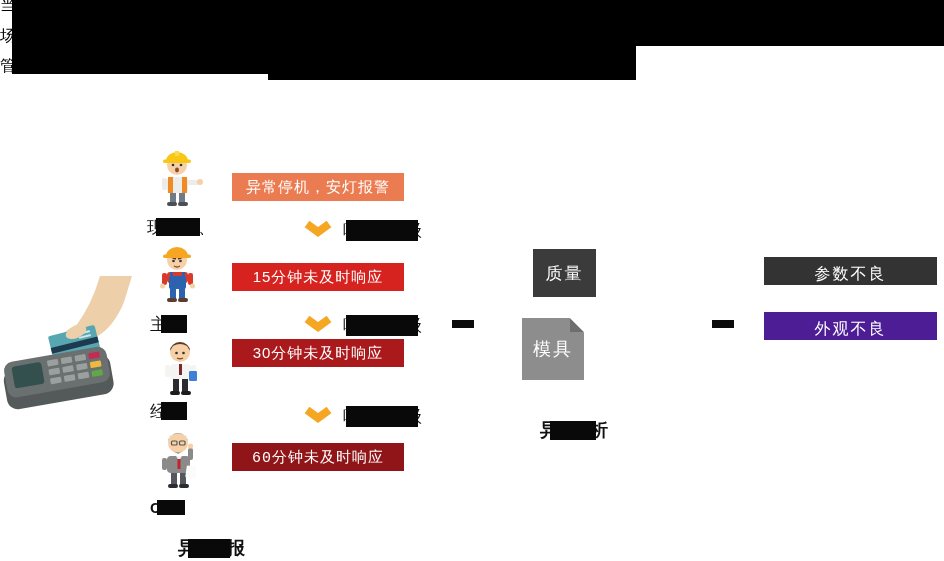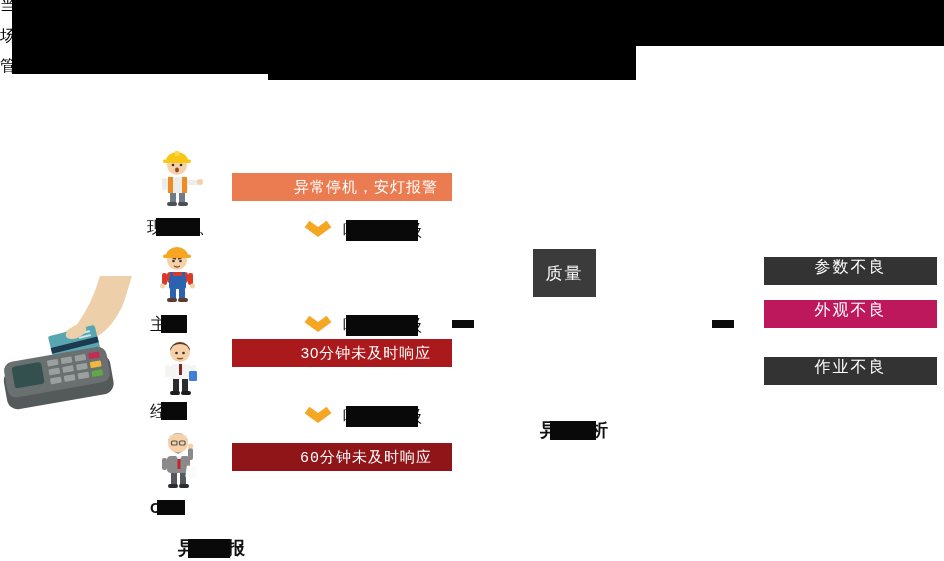--- a/index.html
+++ b/index.html
@@ -3,39 +3,39 @@
 <meta charset="utf-8">
 <style>
   html,body{margin:0;padding:0;background:#fff;}
   #canvas{position:relative;width:944px;height:561px;background:#ffffff;overflow:hidden;
           font-family:"Liberation Sans","DejaVu Sans",sans-serif;color:#111;}
   
   .hchar{position:absolute;left:0;font-size:16px;color:#000;z-index:1;line-height:1;}
   .hbar{position:absolute;background:#000;z-index:2;}
   
   .stepbox{position:absolute;left:232px;width:172px;height:28px;display:flex;align-items:center;
-           justify-content:center;color:#fff;font-size:15px;letter-spacing:1px;padding-left:48px;}
+           justify-content:center;color:#fff;font-size:15px;letter-spacing:1px;}
   
   .chev{position:absolute;left:304px;width:28px;height:16px;}
   .rgroup{position:absolute;display:flex;align-items:center;height:22px;}
   .frag{font-size:17px;color:#111;position:relative;z-index:1;line-height:1;}
   .rbar{display:inline-block;height:18px;background:#090909;position:relative;z-index:2;}
   .caption{position:absolute;font-weight:bold;display:flex;align-items:center;height:22px;}
   .caption .frag{font-size:18px;font-weight:bold;}
   .caption .rbar{height:19px;}
   
   .rlabel{position:absolute;display:flex;align-items:center;height:20px;}
   
   .tile{position:absolute;display:flex;align-items:center;justify-content:center;color:#fdfdfd;
         letter-spacing:2px;}
   .fold{position:absolute;top:0;right:0;width:14px;height:14px;
         clip-path:polygon(0 0,100% 100%,0 100%);background:#6e6e6e;}
   .dash{position:absolute;width:22px;height:8px;background:#0b0b0b;}
   
-  .defect{position:absolute;left:764px;width:173px;height:28px;display:flex;align-items:flex-start;
+  .defect{position:absolute;left:764px;width:173px;height:28px;display:flex;align-items:flex-end;
           justify-content:center;color:#fff;font-size:16px;letter-spacing:2px;}
   .figsvg{position:absolute;}
 </style>
 </head>
 <body>
 
 <div id="canvas">
 
   <span class="hchar" style="top:-3px">当</span>
   <span class="hchar" style="top:28px">场</span>
@@ -174,20 +174,23 @@
   </svg>
   <div class="rlabel" style="left:150px;top:497px">
     <span class="frag" style="font-size:15px;font-weight:bold">C</span>
     <span class="rbar" style="width:28px;height:15px;margin-left:-4px"></span>
     <span class="frag"></span>
   </div>
 
   <div class="stepbox" style="top: 173px; background-color: rgb(235, 123, 81);">
     <span>异常停机，安灯报警</span>
   </div>
+  <div class="stepbox" style="top: 263px; background-color: rgb(214, 35, 31);">
+    <span>15分钟未及时响应</span>
+  </div>
   <div class="stepbox" style="top: 339px; background-color: rgb(170, 26, 28);">
     <span>30分钟未及时响应</span>
   </div>
   <div class="stepbox" style="top: 443px; background-color: rgb(143, 21, 24); font-family: Liberation Mono, monospace;">
     <span>60分钟未及时响应</span>
   </div>
 
   <svg class="chev" style="top:221px" viewBox="0 0 28 16">
     <path d="M3 3 L14 11 L25 3" fill="none" stroke-width="8" stroke="#F5A623"></path>
   </svg>
@@ -220,29 +223,30 @@
     <span class="rbar" style="width:42px;margin-left:-8px;margin-right:-3px"></span>
     <span class="frag">报</span>
   </div>
 
   <div class="dash" style="left:452px;top:320px"></div>
   <div class="dash" style="left:712px;top:320px"></div>
 
   <div class="tile" style="left: 533px; top: 249px; width: 63px; height: 48px; font-size: 17px; z-index: 2; background-color: rgb(59, 59, 59);">
     <span>质量</span>
   </div>
+  <div class="tile" style="left: 522px; top: 318px; width: 62px; height: 62px; font-size: 18px; z-index: 3; clip-path: polygon(0px 0px, 77% 0px, 100% 23%, 100% 100%, 0px 100%); background-color: rgb(141, 141, 141);">
+    <div class="fold"></div>
+    <span>模具</span>
+  </div>
   <div class="caption" style="left:540px;top:419px">
     <span class="frag">异</span>
     <span class="rbar" style="width:46px;margin-left:-8px;margin-right:-6px"></span>
     <span class="frag">析</span>
   </div>
 
   <div class="defect" style="top: 257px; background-color: rgb(51, 51, 51);">
     <span>参数不良</span>
   </div>
-  <div class="defect" style="top: 300px; background-color: #be185d;">
+  <div class="defect" style="top: 312px; background-color: #4c1d95;">
     <span>外观不良</span>
   </div>
-  <div class="defect" style="top: 357px; background-color: rgb(51, 51, 51);">
-    <span>作业不良</span>
-  </div>
 
 </div>
 
 </body></html>

